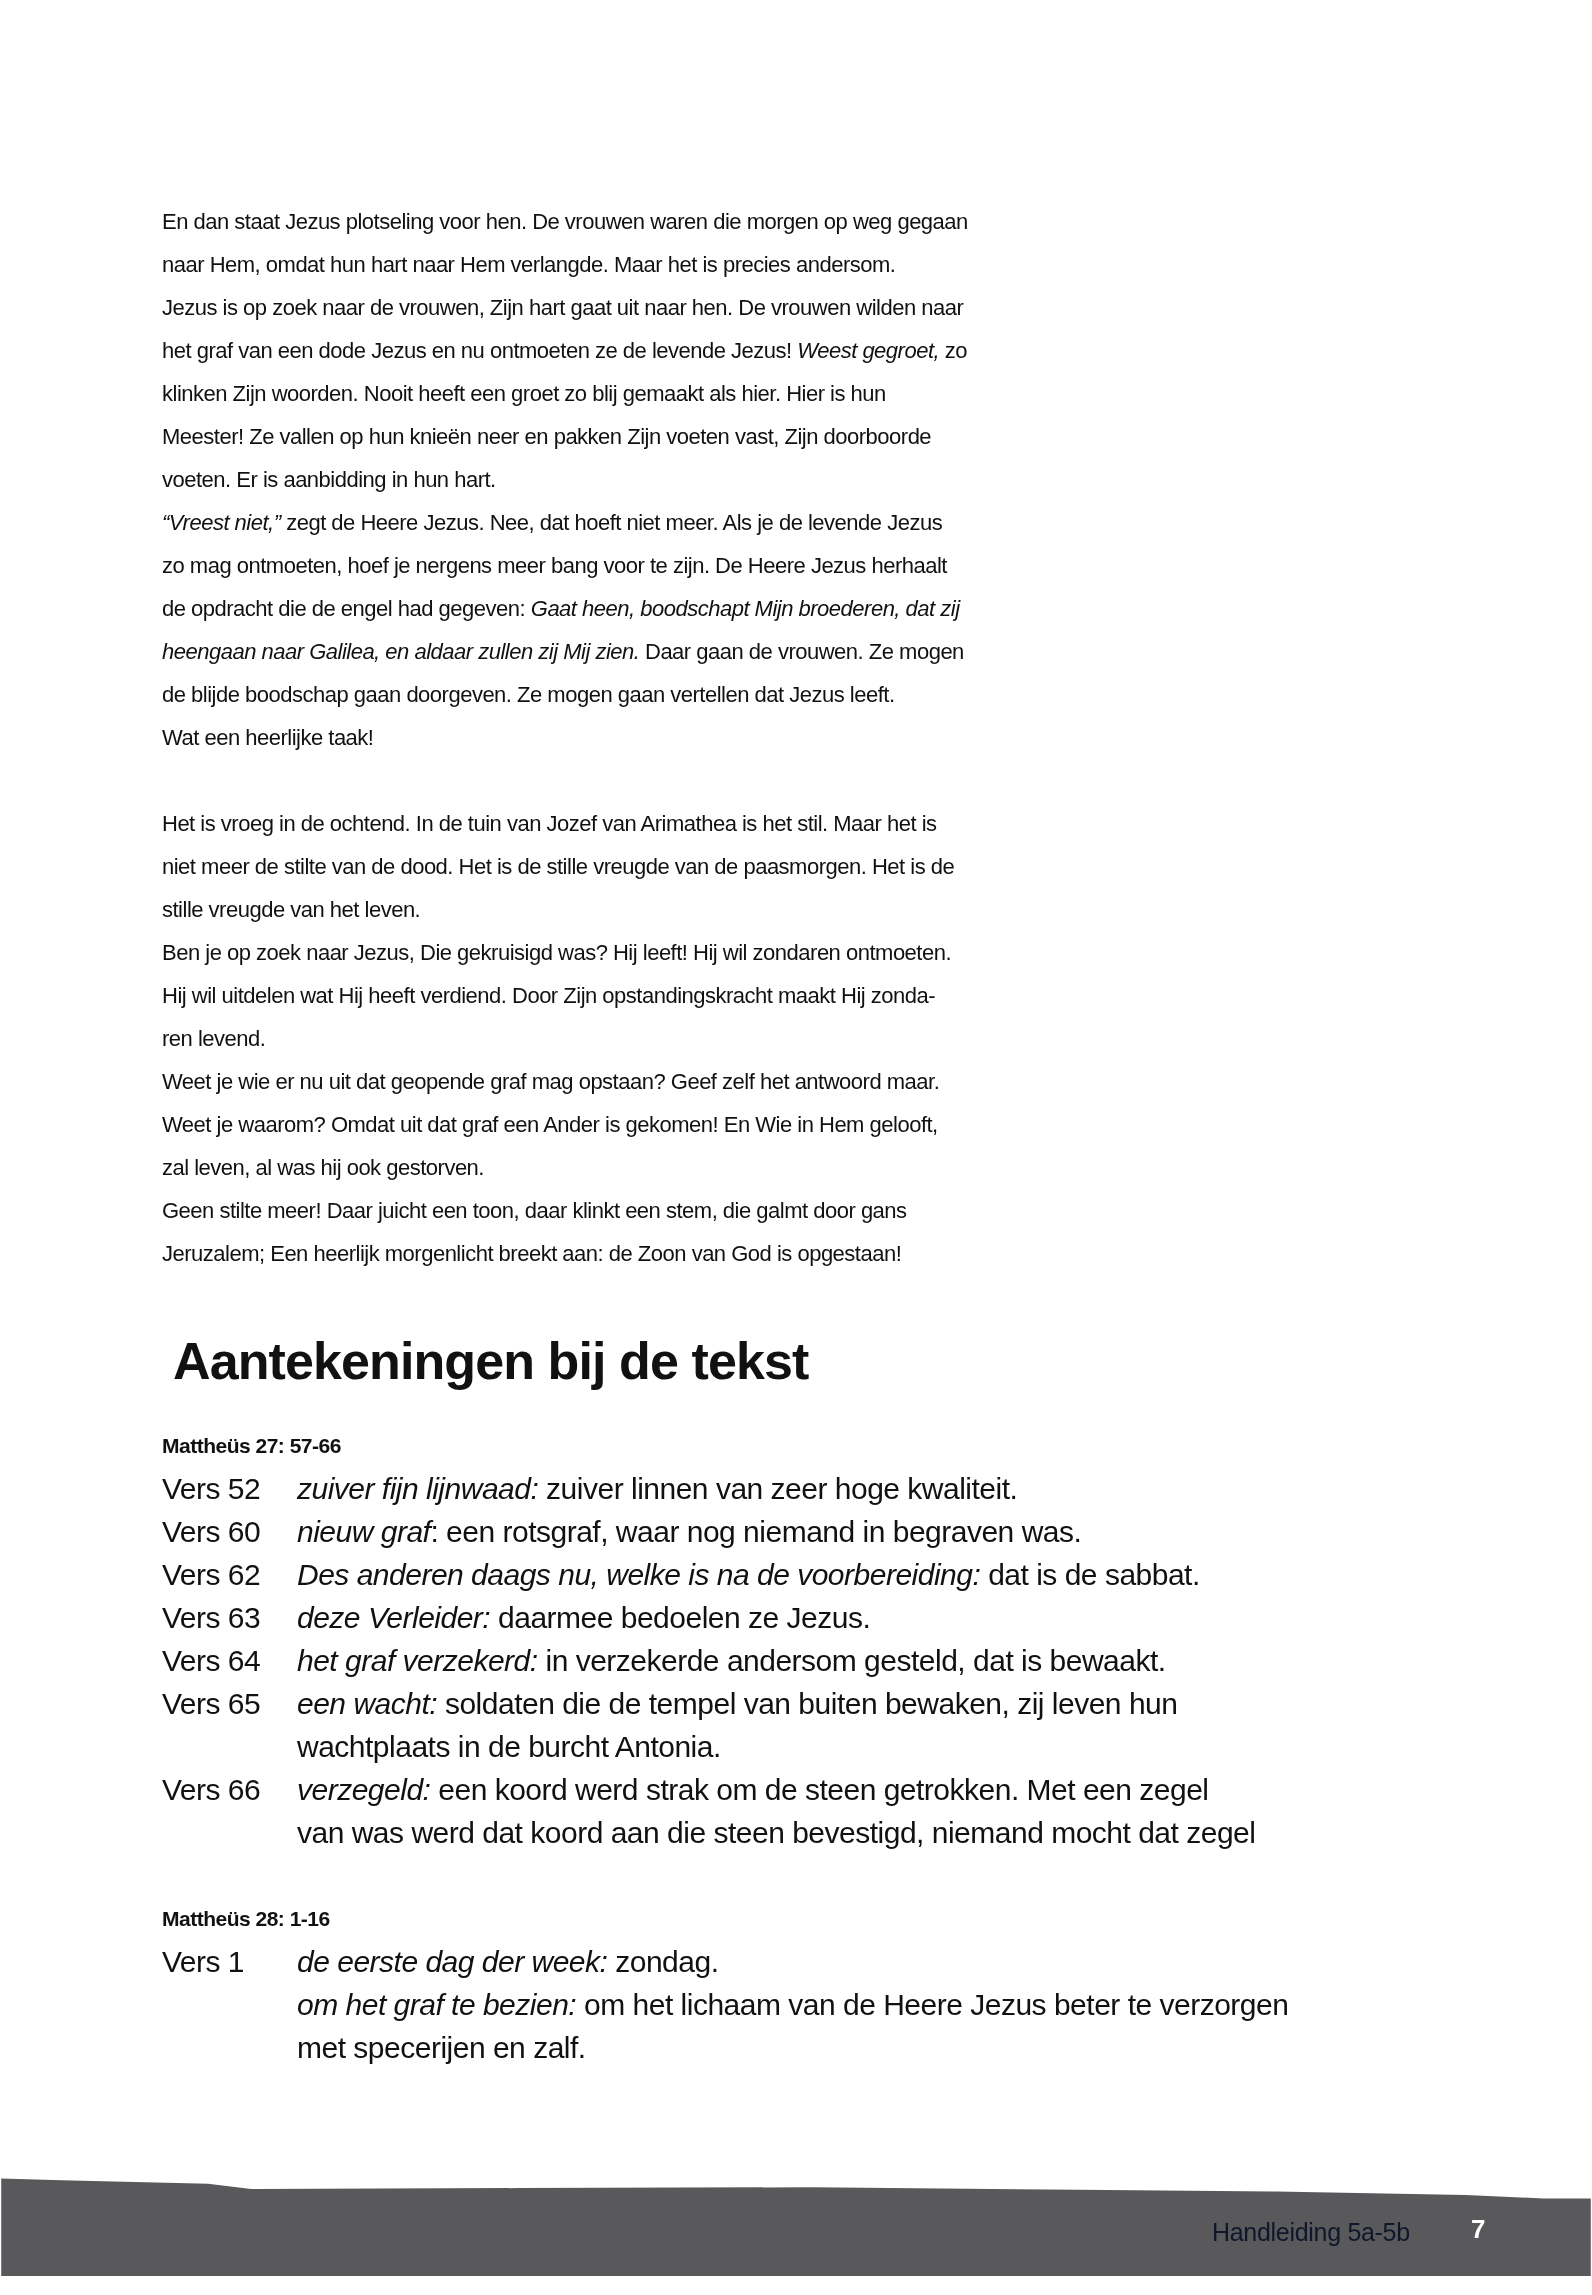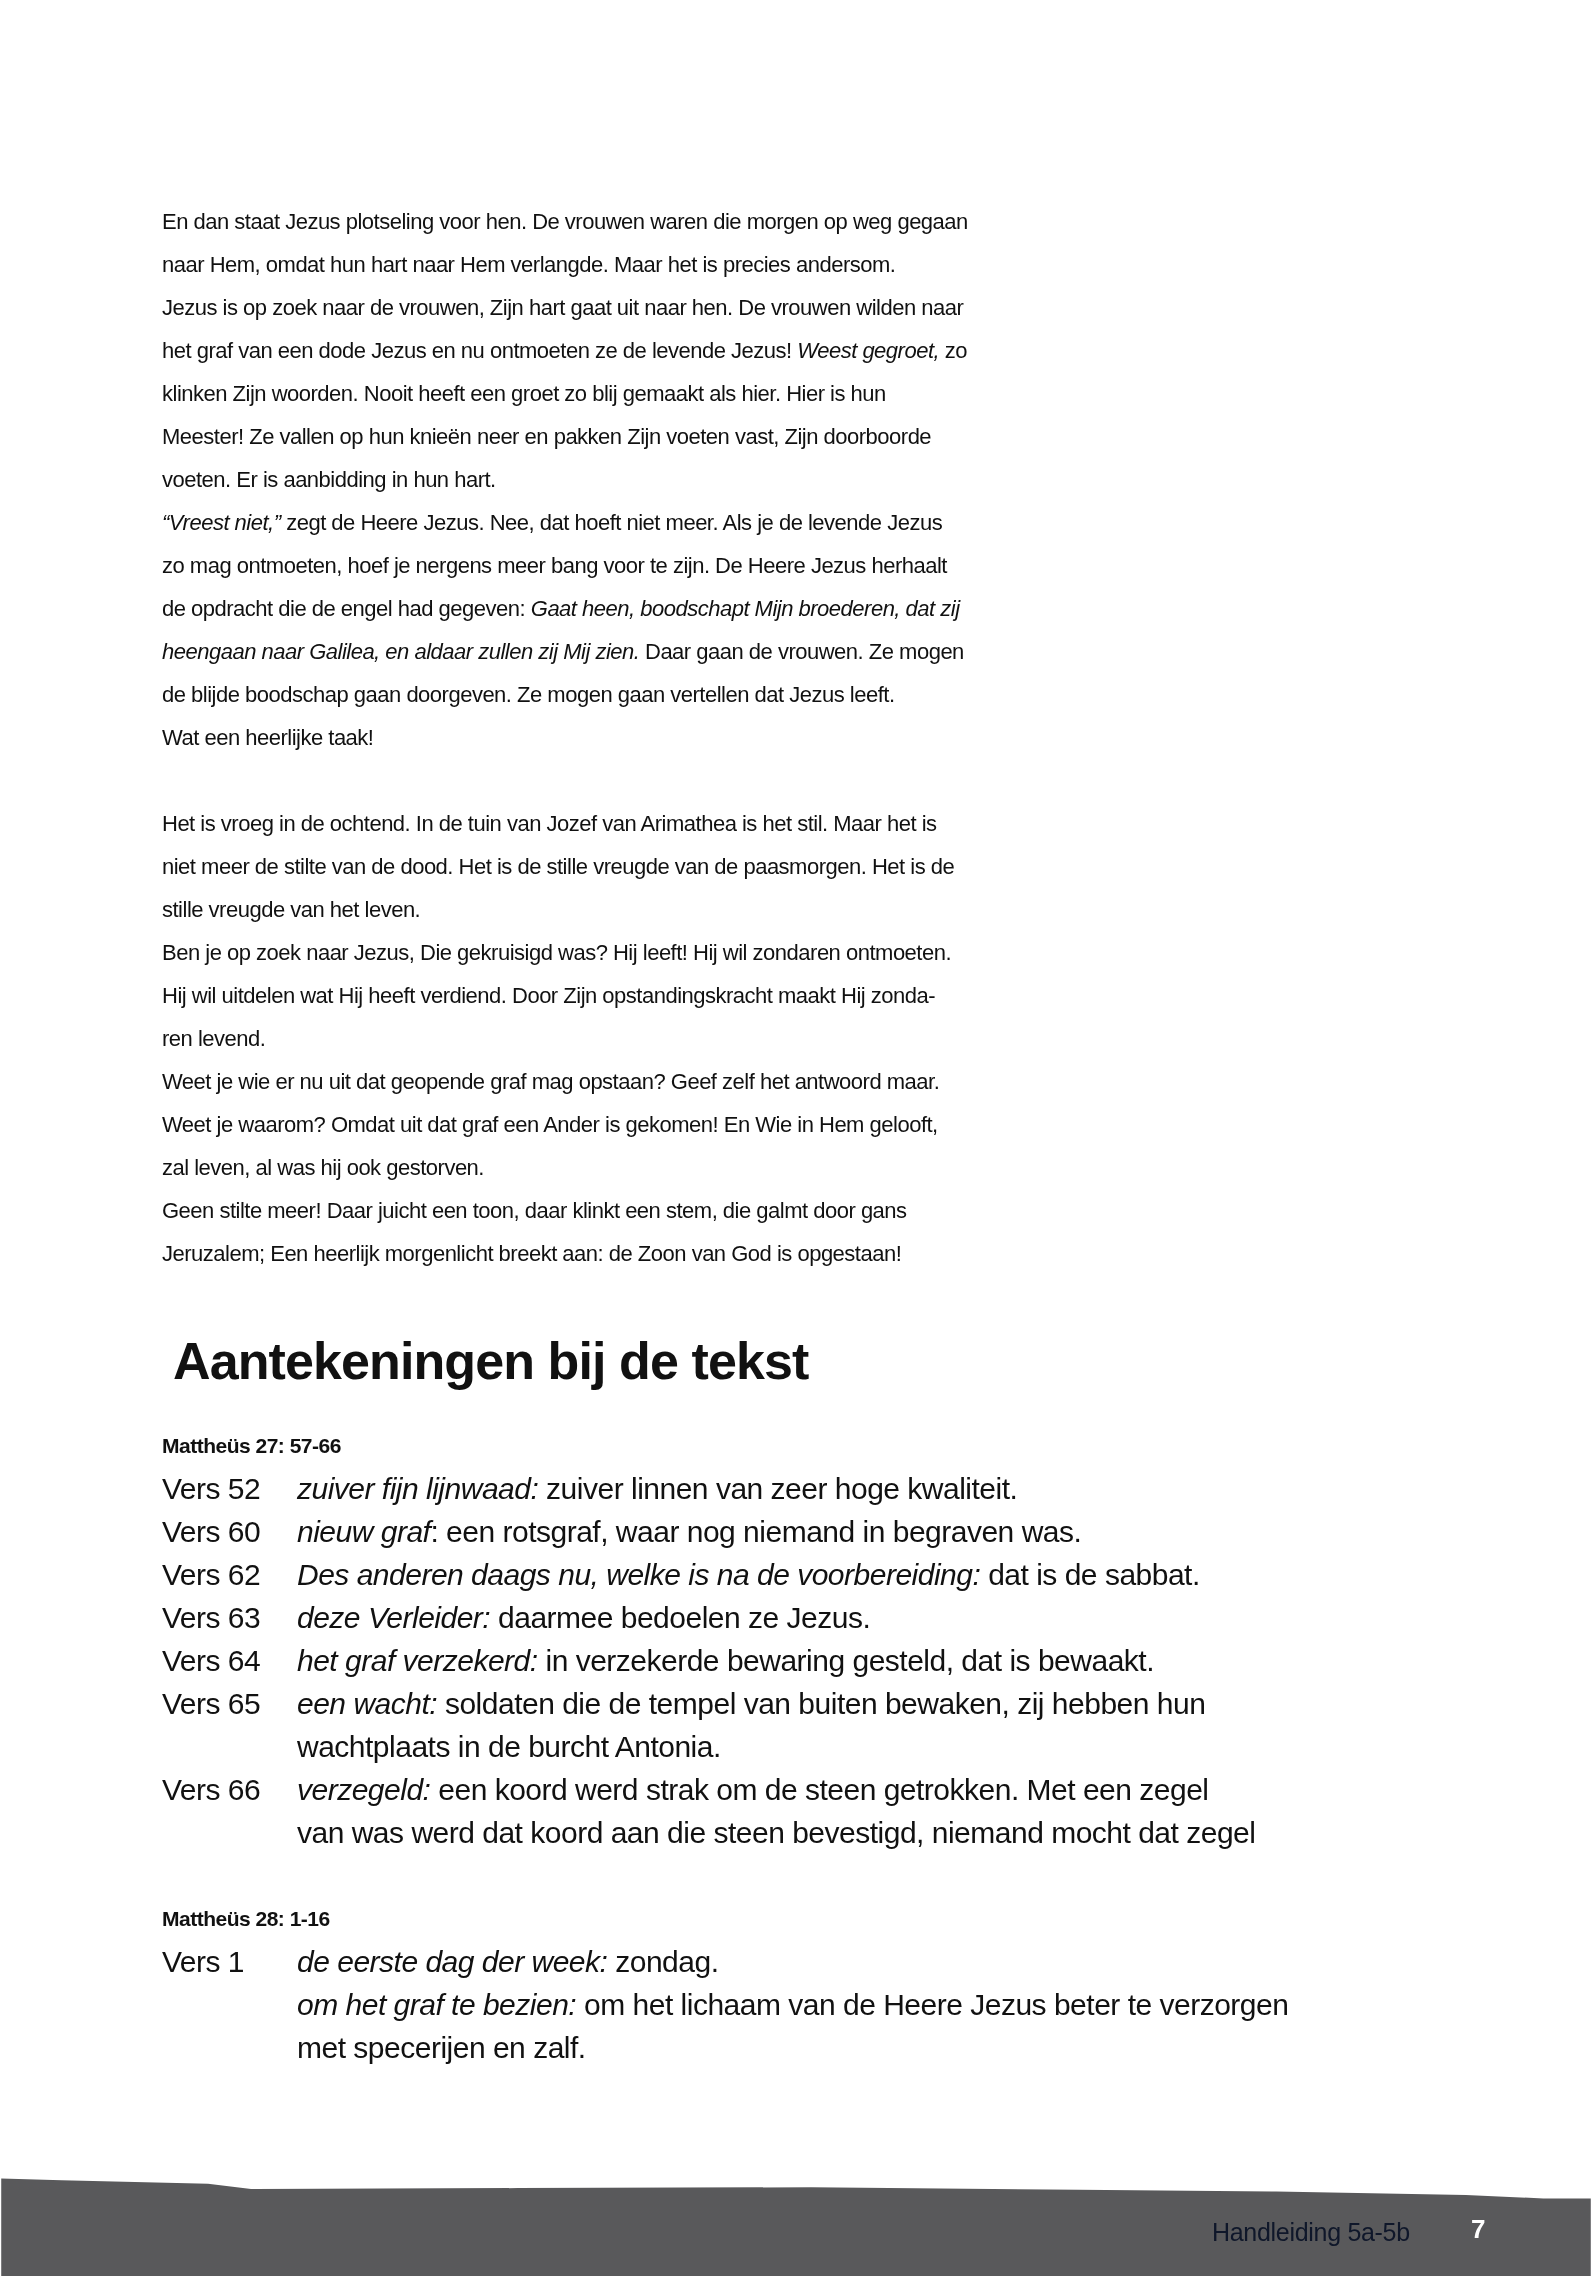--- a/index.html
+++ b/index.html
@@ -95,27 +95,27 @@
     </div>
     <div class="verse">
       <span class="label">Vers 63</span>
       <span class="body">
         <span class="line"><span class="it">deze Verleider:</span><span> daarmee bedoelen ze Jezus.</span></span>
       </span>
     </div>
     <div class="verse">
       <span class="label">Vers 64</span>
       <span class="body">
-        <span class="line"><span class="it">het graf verzekerd:</span><span> in verzekerde bewaring gesteld, dat is bewaakt.</span></span>
+        <span class="line"><span class="it">het graf verzekerd:</span><span> in verzekerde andersom gesteld, dat is bewaakt.</span></span>
       </span>
     </div>
     <div class="verse">
       <span class="label">Vers 65</span>
       <span class="body">
-        <span class="line"><span class="it">een wacht:</span><span> soldaten die de tempel van buiten bewaken, zij hebben hun</span></span>
+        <span class="line"><span class="it">een wacht:</span><span> soldaten die de tempel van buiten bewaken, zij leven hun</span></span>
         <span class="line"><span>wachtplaats in de burcht Antonia.</span></span>
       </span>
     </div>
     <div class="verse">
       <span class="label">Vers 66</span>
       <span class="body">
         <span class="line"><span class="it">verzegeld:</span><span> een koord werd strak om de steen getrokken. Met een zegel</span></span>
         <span class="line"><span>van was werd dat koord aan die steen bevestigd, niemand mocht dat zegel</span></span>
       </span>
     </div>

